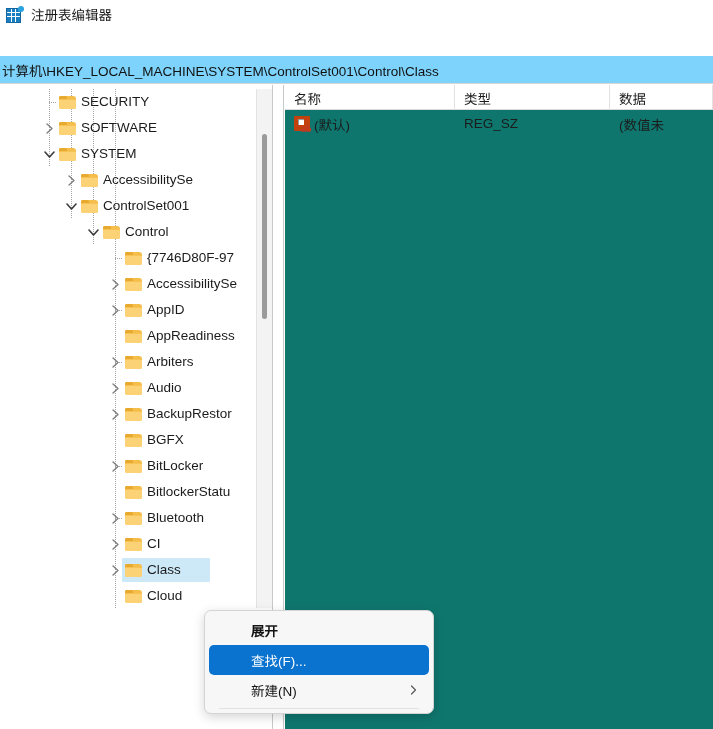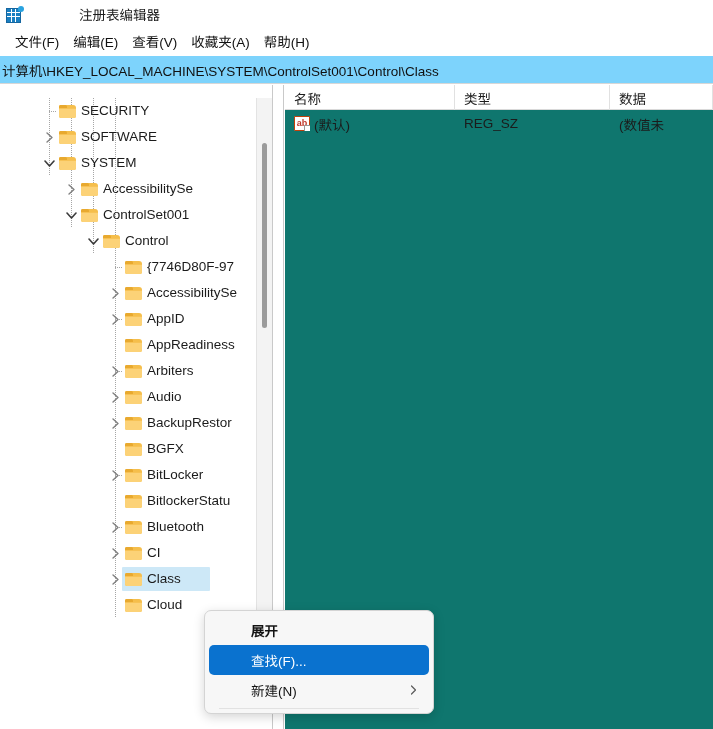--- a/index.html
+++ b/index.html
@@ -20,21 +20,20 @@
 
   
   .titlebar {
     position: absolute;
     left: 0; top: 0;
     width: 713px; height: 28px;
     display: flex;
     align-items: center;
     padding-left: 6px;
     background: #ffffff;
-    gap: 48px;
   }
   .app-icon {
     width: 17px; height: 17px;
     position: relative;
     flex: 0 0 auto;
     margin-right: 8px;
   }
   .app-icon .grid {
     position: absolute;
     left: 0; top: 2px;
@@ -116,21 +115,21 @@
   .content {
     position: absolute;
     left: 0; top: 85px;
     width: 713px; height: 644px;
     background: #ffffff;
   }
 
   
   .tree-panel {
     position: absolute;
-    left: 0; top: 13px;
+    left: 0; top: 4px;
     width: 272px; height: 519px;
     background: #ffffff;
     overflow: hidden;
   }
   .tree-inner {
     position: relative;
     width: 272px;
     padding-top: 0px;
   }
   .tree-row {
@@ -288,21 +287,21 @@
     color: #1b1b1b;
     padding-left: 9px;
     overflow: hidden;
   }
   .ab-icon {
     position: relative;
     width: 16px; height: 15px;
     flex: 0 0 16px;
     margin-right: 4px;
     background: #ffffff;
-    border: 1px solid #c2410c;
+    border: 7px solid #c2410c;
     border-radius: 1px;
   }
   .ab-icon .ab-t {
     position: absolute;
     left: 0; right: 0; top: 1px;
     text-align: center;
     font-size: 9px;
     font-weight: bold;
     color: #c0392b;
     font-family: "Liberation Sans", sans-serif;
@@ -370,27 +369,20 @@
   <div class="titlebar">
     <div class="app-icon">
       <div class="grid"></div>
       <div class="hline1"></div>
       <div class="hline2"></div>
       <div class="dot"></div>
     </div>
     <div class="title-text">注册表编辑器</div>
   </div>
 
-  <div class="menubar" id="menubar">
-      <div class="menu-item">文件(F)</div>
-      <div class="menu-item">编辑(E)</div>
-      <div class="menu-item">查看(V)</div>
-      <div class="menu-item">收藏夹(A)</div>
-      <div class="menu-item">帮助(H)</div>
-    </div>
 
   <div class="addressbar">
     <div class="address-text">计算机\HKEY_LOCAL_MACHINE\SYSTEM\ControlSet001\Control\Class</div>
   </div>
 
   <div class="content">
 
     <div class="tree-panel">
       <div class="tree-inner" id="tree-inner">
           <div class="tree-row">

